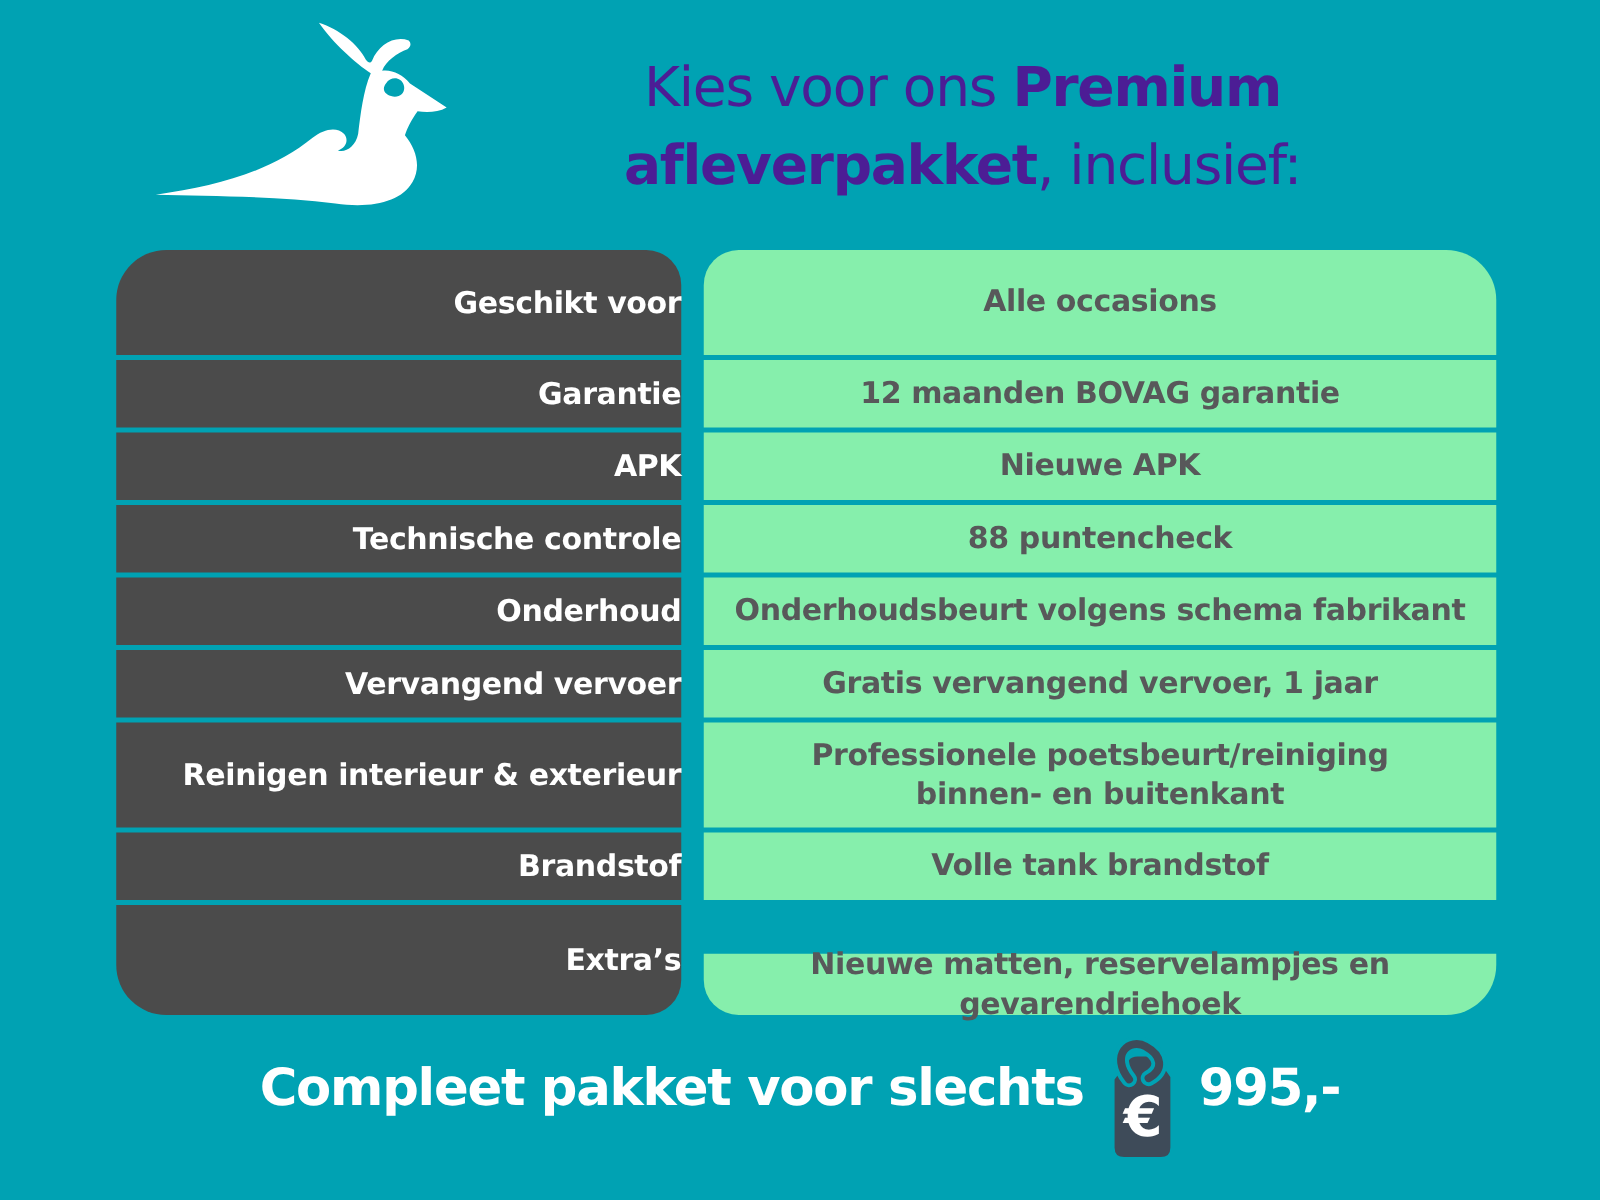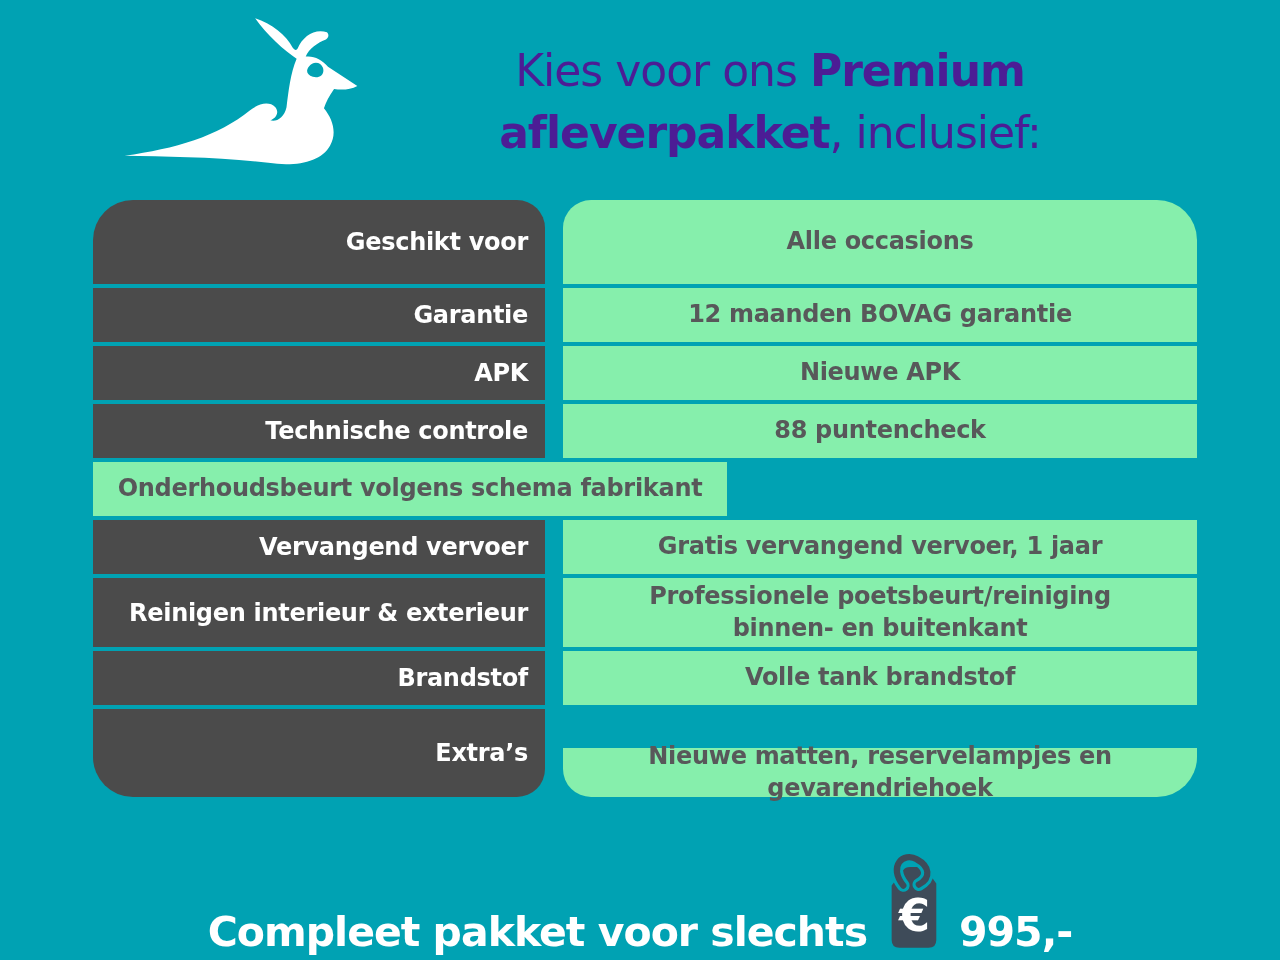--- a/index.html
+++ b/index.html
@@ -23,26 +23,25 @@
   .title .b { font-weight:bold; }
 
   
   .pkg-table {
     position:absolute; left:93px; top:200px; width:1104px;
     display:flex; flex-direction:column; gap:4px;
   }
   .row { display:flex; gap:18px; }
   .h-first { height:84px; }
   .h-std   { height:54px; }
-  .h-tall  { height:69px; }
+  .h-tall  { height:84px; }
   .h-last  { height:88px; }
   .cell-l {
     width:452px; background:#4b4b4b;
     display:flex; align-items:center; justify-content:flex-end;
-    padding-right:17px;
   }
   .cell-l span {
     color:#ffffff; font-weight:bold; font-size:24px;
     white-space:nowrap; letter-spacing:-0.3px;
   }
   .cell-r {
     width:634px; background:#86efac;
     display:flex; align-items:center; justify-content:center;
     padding:0 8px;
   }
@@ -52,21 +51,21 @@
     white-space:pre-line; letter-spacing:-0.3px;
   }
   .row:first-child .cell-l { border-radius:40px 28px 0 0; }
   .row:first-child .cell-r { border-radius:28px 40px 0 0; }
   .row:last-child  .cell-l { border-radius:0 0 28px 40px; }
   .row:last-child  .cell-r { border-radius:0 0 40px 28px;margin-top:39px; }
 
   
   .footer {
     position:absolute; left:0; top:846px; width:1280px; height:110px;
-    display:flex; align-items:flex-end; justify-content:center; gap:13px;
+    display:flex; align-items:flex-start; justify-content:center; gap:13px;
     color:#ffffff; font-weight:bold; font-size:41px; letter-spacing:-1px;
   }
   .footer svg { margin-top:-16px; }
 </style>
 </head>
 <body>
 
 <svg class="logo" viewBox="0 0 250 170" aria-hidden="true">
   <path fill="#ffffff" fill-rule="evenodd" d="
     M8,150
@@ -128,20 +127,23 @@
   <div class="row h-std">
     <div class="cell-l">
         <span>Technische controle</span>
       </div>
     <div class="cell-r">
         <span>88 puntencheck</span>
       </div>
   </div>
 
   <div class="row h-std">
+    <div class="cell-l">
+        <span>Onderhoud</span>
+      </div>
     <div class="cell-r">
         <span>Onderhoudsbeurt volgens schema fabrikant</span>
       </div>
   </div>
 
   <div class="row h-std">
     <div class="cell-l">
         <span>Vervangend vervoer</span>
       </div>
     <div class="cell-r">

